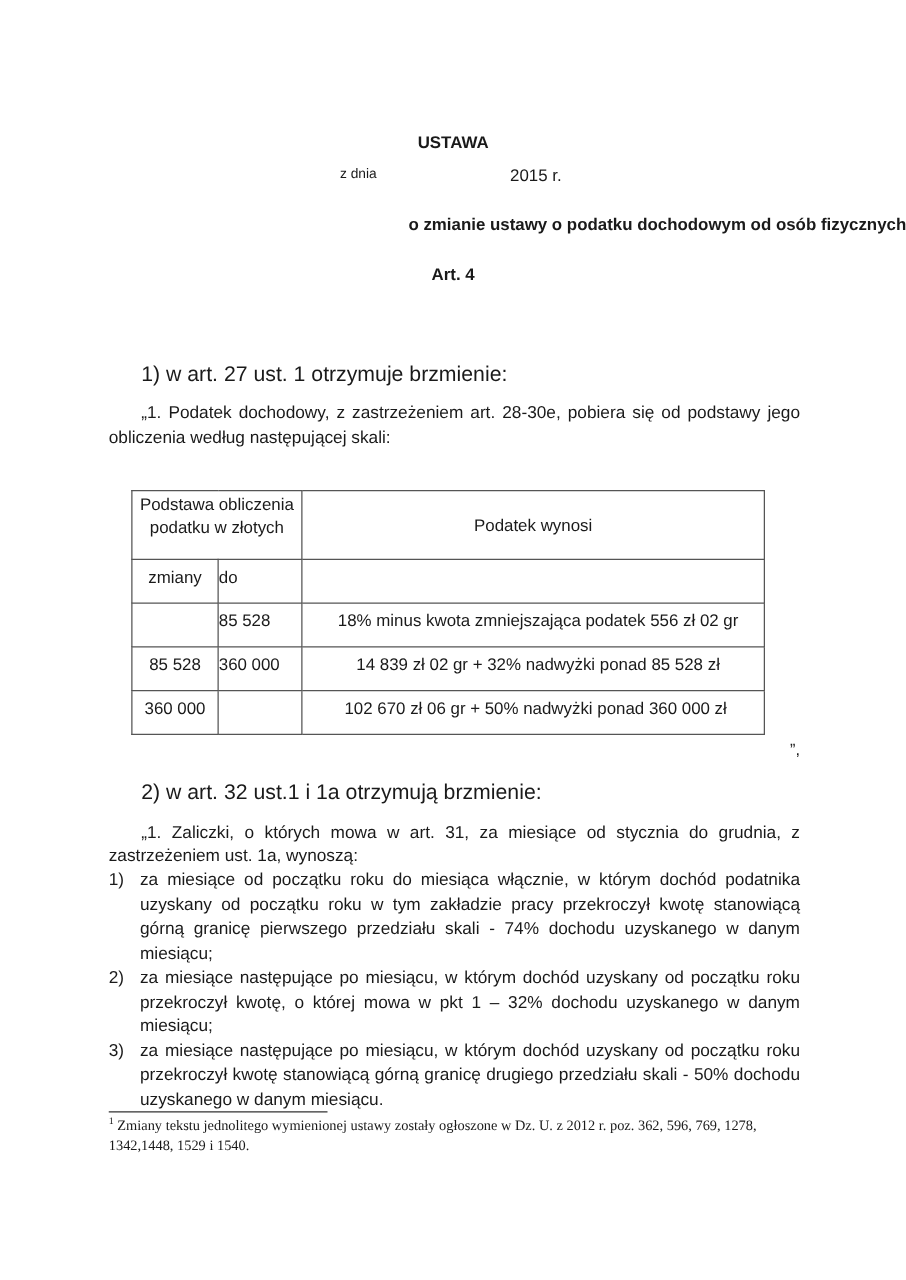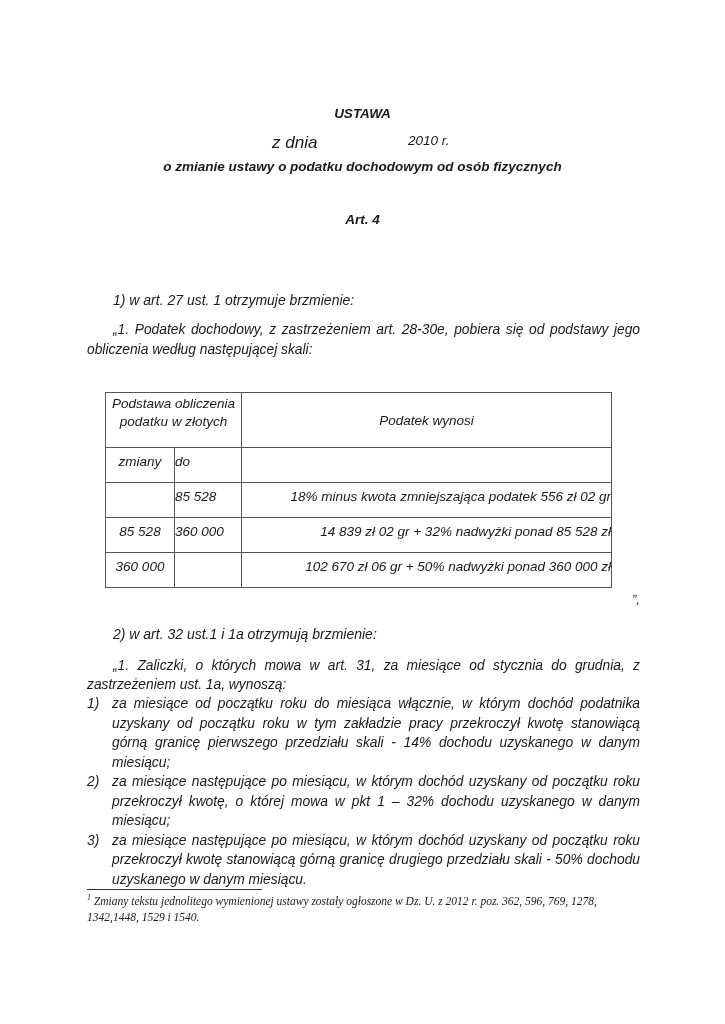--- a/index.html
+++ b/index.html
@@ -1,54 +1,54 @@
 <!DOCTYPE html>
 <html><head>
   <meta charset="utf-8">
   <style>
     html, body { margin: 0; padding: 0; background: #ffffff; }
     body { width: 725px; height: 1024px; position: relative; overflow: hidden;
            font-family: "Liberation Sans", "DejaVu Sans", sans-serif; color: #1a1a1a; }
-    .page { position: absolute; left: 0; top: 0; width: 725px; height: 1024px; font-style: italic; }
+    .page { position: absolute; left: 0; top: 0; width: 725px; height: 1024px; }
     .abs { position: absolute; }
     .center { position: absolute; left: 0; width: 725px; text-align: center; font-size: 13.5px; }
     .bold { font-weight: bold; }
     .body-text { position: absolute; left: 87px; width: 553px; font-size: 13.8px; line-height: 20px; text-align: justify; }
-    .indent-line { position: absolute; font-size: 14px; line-height: 20px; }
+    .indent-line { position: absolute; font-size: 17px; line-height: 20px; }
     sup { font-size: 8px; vertical-align: super; line-height: 0; }
 
     table.tax { position: absolute; left: 105px; top: 392px; width: 507px; border-collapse: collapse; font-size: 13.5px; }
     table.tax td { border: 1px solid #555; vertical-align: top; padding: 0; }
     .th-base { height: 52px; text-align: center; line-height: 18px; padding-top: 2px !important; }
     .th-tax { text-align: center; vertical-align: middle !important; }
     .row-h { height: 35px; }
     .c-ponad { width: 68px; text-align: center; padding-top: 6px !important; }
     .c-do { width: 66px; padding-top: 6px !important; }
-    .c-tax { text-align: right; padding: 6px 0 0 8px !important; }
+    .c-tax { text-align: center; padding: 6px 0 0 8px !important; }
     .c-tax.shift { padding-left: 4px !important; }
 
     .list { position: absolute; left: 87px; width: 553px; font-size: 13.8px; line-height: 19.5px; }
     .list-item { display: flex; text-align: justify; }
     .list-num { width: 25px; flex: none; }
     .list-text { flex: 1; text-align: justify; }
 
     .fn-rule { position: absolute; left: 87px; top: 889px; width: 175px; height: 1px; background: #333; }
     .footnote { position: absolute; left: 87px; top: 893px; width: 553px; font-family: "Liberation Serif", "DejaVu Serif", serif; font-size: 11.5px; line-height: 16px; }
   </style>
 </head>
 <body>
 
 <div class="page">
 
   <div class="center bold" style="top:106px;">USTAWA</div>
 
-  <div class="abs" style="top:133px; left:272px; font-size:17px;">z dnia</div>
-  <div class="abs" style="top:133px; left:408px; font-size:13.5px;">2010 r.</div>
+  <div class="abs" style="top:133px; left:272px; font-size:11px;">z dnia</div>
+  <div class="abs" style="top:133px; left:408px; font-size:13.5px;">2015 r.</div>
 
-  <div class="center bold" style="top:159px;">o zmianie ustawy o podatku dochodowym od osób fizycznych</div>
+  <div class="center bold" style="top:172px;text-align:right;">o zmianie ustawy o podatku dochodowym od osób fizycznych</div>
 
   <div class="center bold" style="top:212px;">Art. 4</div>
 
 
   <div class="indent-line" style="top:290px; left:113px;">1) w art. 27 ust. 1 otrzymuje brzmienie:</div>
 
   <div class="body-text" style="top:320px; text-indent:26px;">„1. Podatek dochodowy, z zastrzeżeniem art. 28-30e, pobiera się od podstawy jego obliczenia według następującej skali:</div>
 
   <table class="tax">
     <tbody>
@@ -81,21 +81,21 @@
 
   <div class="abs" style="top:592px; left:632px; font-size:13px;">”,</div>
 
   <div class="indent-line" style="top:624px; left:113px;">2) w art. 32 ust.1 i 1a otrzymują brzmienie:</div>
 
   <div class="body-text" style="top:656px; text-indent:26px; line-height:19px;">„1. Zaliczki, o których mowa w art. 31, za miesiące od stycznia do grudnia, z zastrzeżeniem ust. 1a, wynoszą:</div>
 
   <div class="list" style="top:694px;">
     <div class="list-item">
       <span class="list-num">1)</span>
-      <span class="list-text">za miesiące od początku roku do miesiąca włącznie, w którym dochód podatnika uzyskany od początku roku w tym zakładzie pracy przekroczył kwotę stanowiącą górną granicę pierwszego przedziału skali - 14% dochodu uzyskanego w danym miesiącu;</span>
+      <span class="list-text">za miesiące od początku roku do miesiąca włącznie, w którym dochód podatnika uzyskany od początku roku w tym zakładzie pracy przekroczył kwotę stanowiącą górną granicę pierwszego przedziału skali - 74% dochodu uzyskanego w danym miesiącu;</span>
     </div>
     <div class="list-item">
       <span class="list-num">2)</span>
       <span class="list-text">za miesiące następujące po miesiącu, w którym dochód uzyskany od początku roku przekroczył kwotę, o której mowa w pkt 1 – 32% dochodu uzyskanego w danym miesiącu;</span>
     </div>
     <div class="list-item">
       <span class="list-num">3)</span>
       <span class="list-text">za miesiące następujące po miesiącu, w którym dochód uzyskany od początku roku przekroczył kwotę stanowiącą górną granicę drugiego przedziału skali - 50% dochodu uzyskanego w danym miesiącu.</span>
     </div>
   </div>

